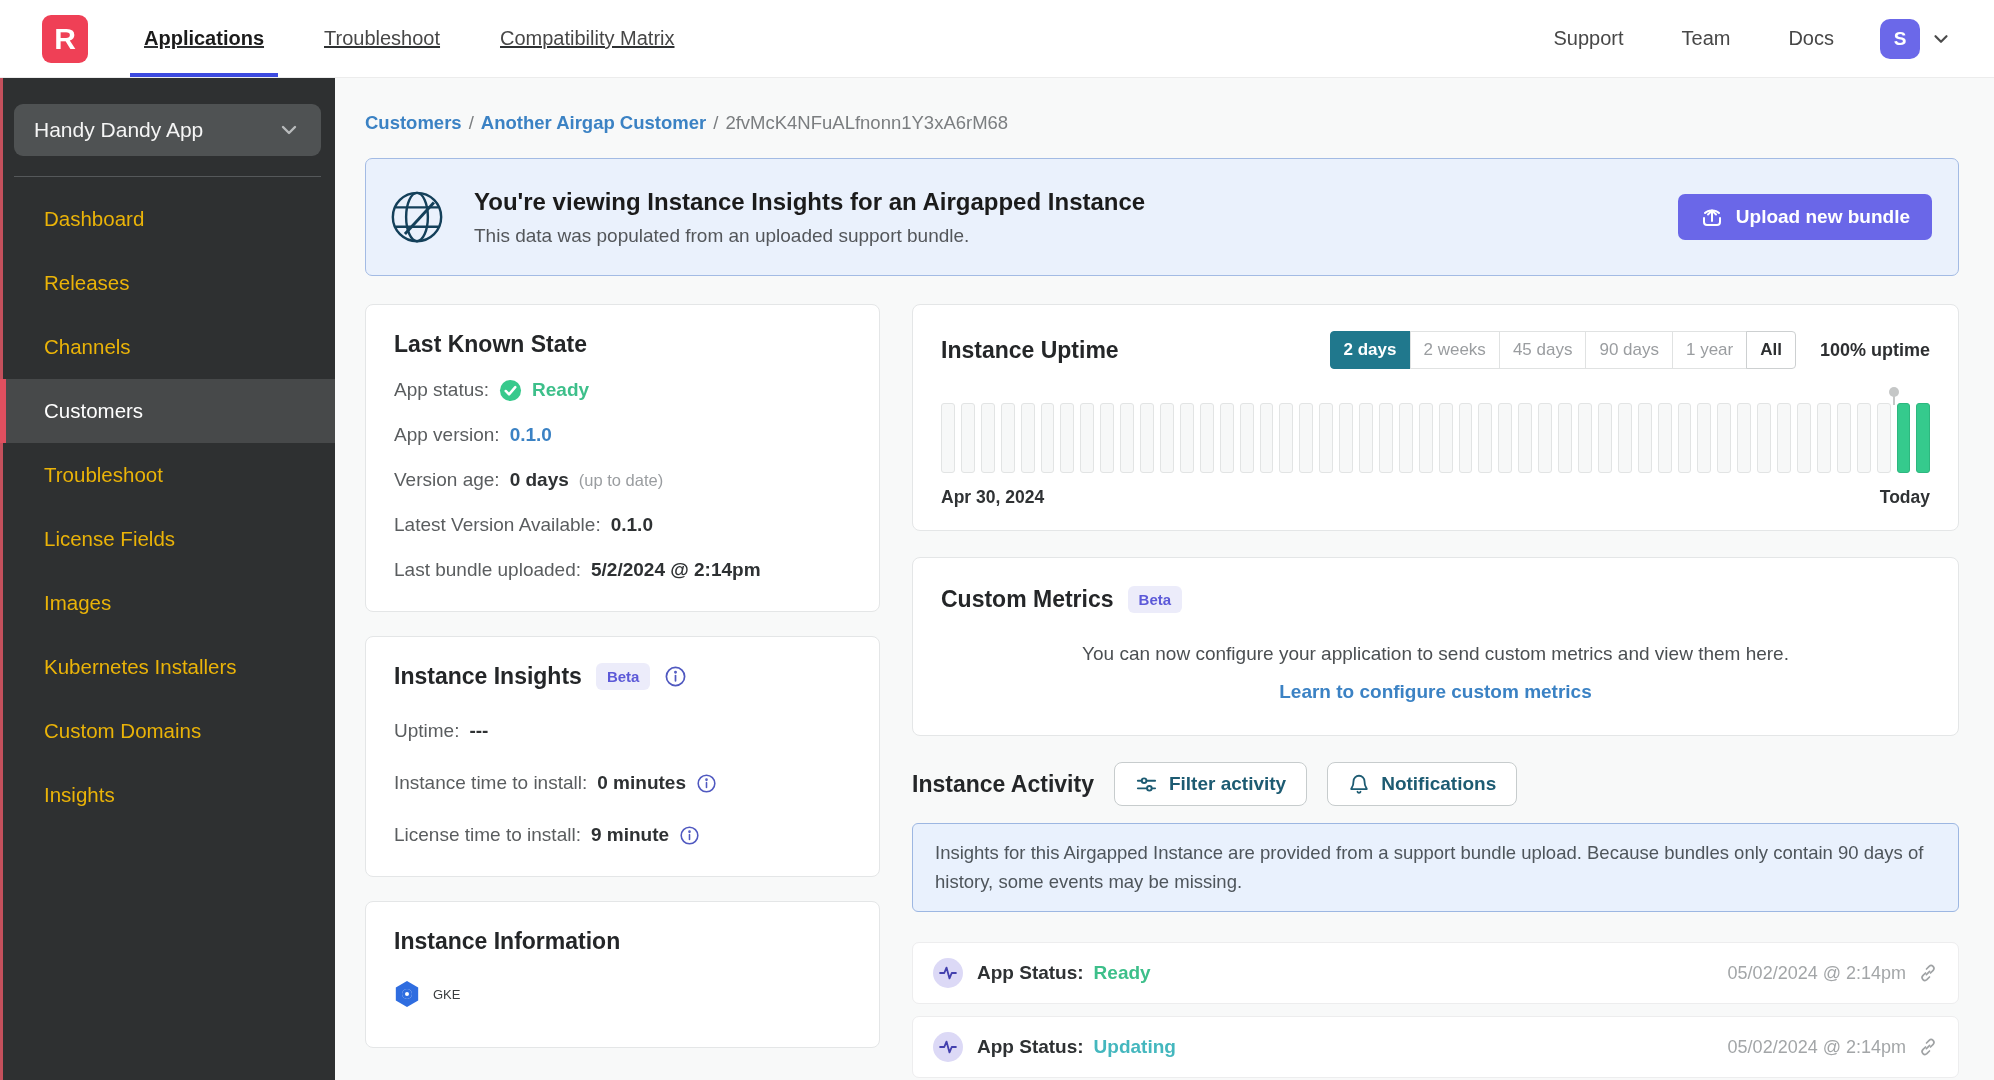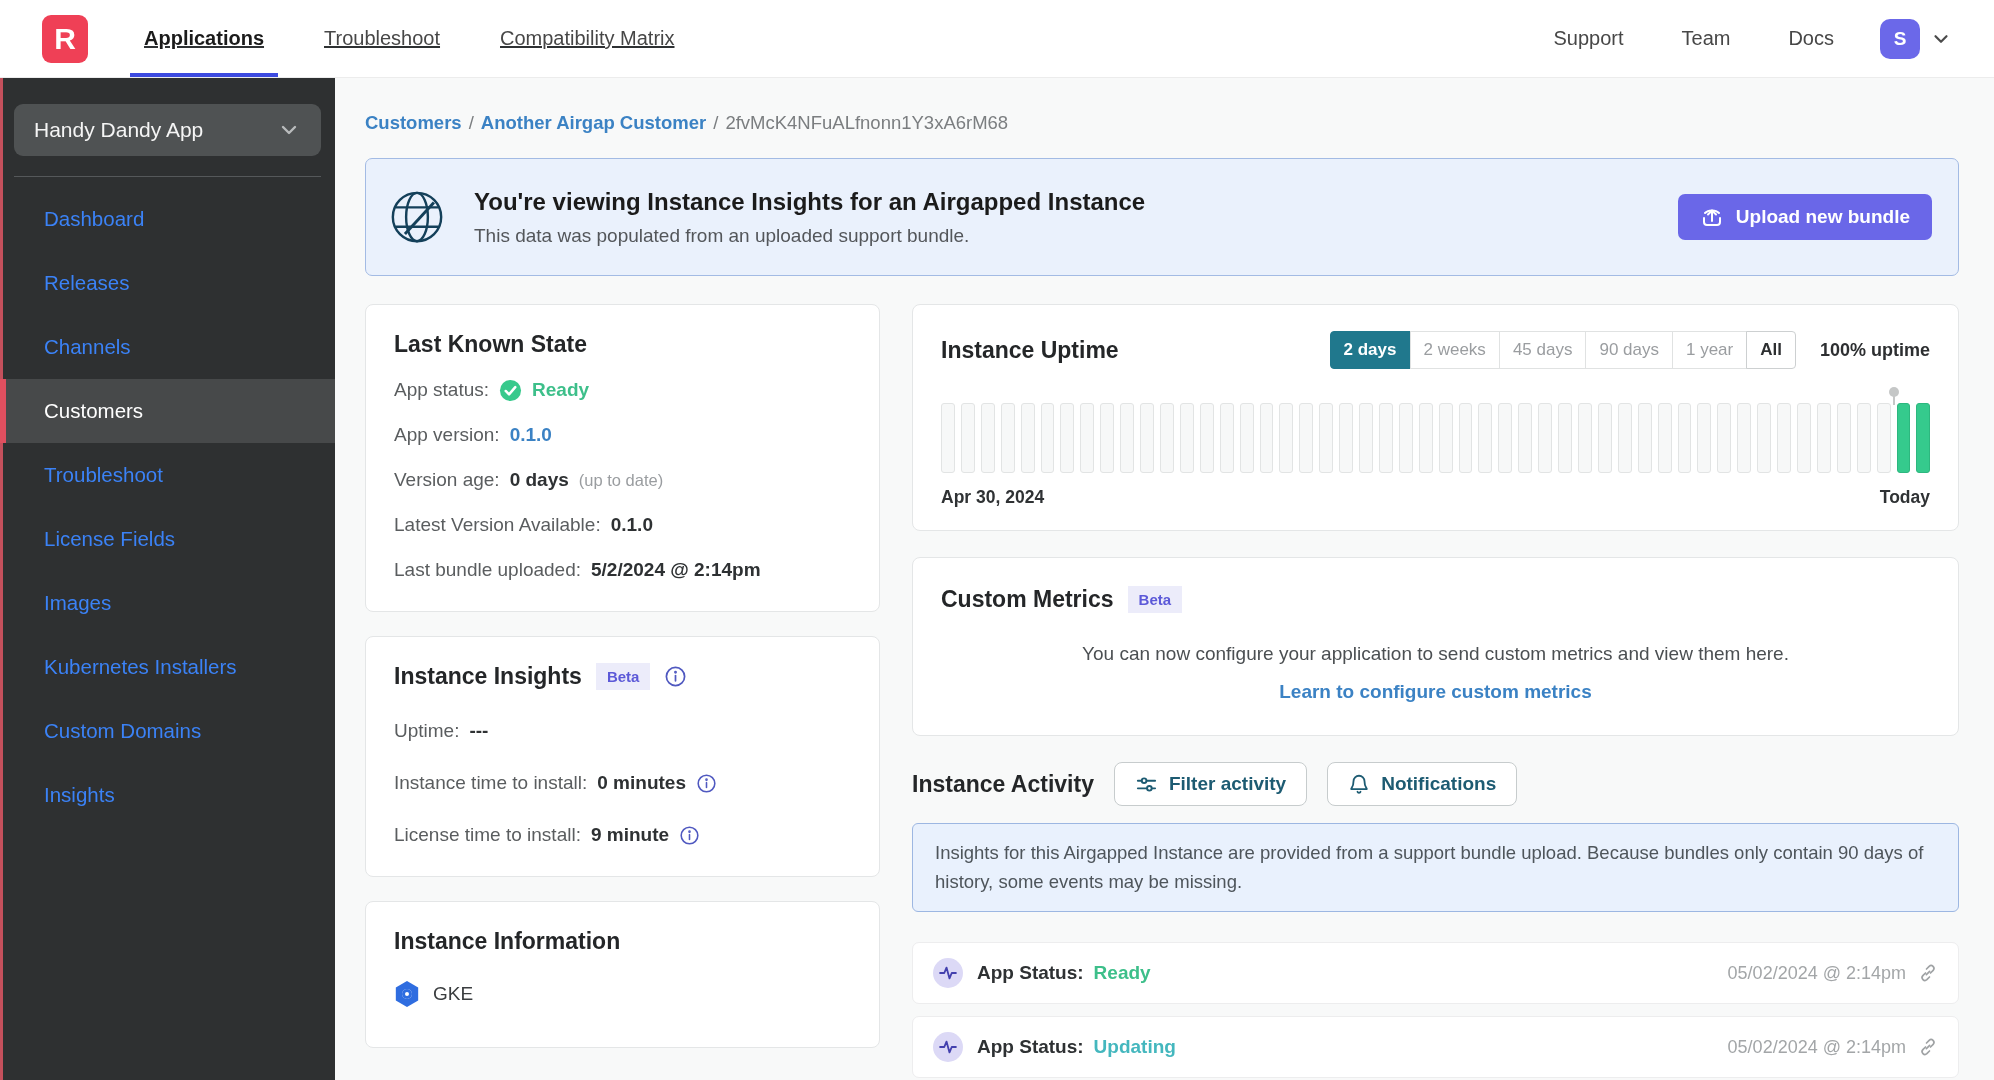--- a/index.html
+++ b/index.html
@@ -16,21 +16,21 @@
   .nav-right .nav-link { margin-right:0; margin-left:42px; padding:4px 8px 0; }
   .avatar { width:40px; height:40px; border-radius:10px; background:#6b68e9; color:#fff; font-size:19px; font-weight:600; display:flex; align-items:center; justify-content:center; margin-left:38px; cursor:pointer; }
   .user-chevron { margin-left:10px; cursor:pointer; display:flex; }
 
   
   .sidebar { position:absolute; top:78px; left:0; bottom:0; width:335px; background:#2e3031; }
   .sidebar::before { content:''; position:absolute; left:0; top:0; bottom:0; width:3px; background:#c4505c; }
   .app-selector { margin:26px 14px 0; background:#4f5253; border-radius:9px; height:52px; display:flex; align-items:center; padding:0 20px; color:#f5f5f5; font-size:21px; cursor:pointer; }
   .app-selector svg { margin-left:auto; }
   .sidebar-divider { height:1px; background:#55585a; margin:20px 14px 10px; }
-  .side-item { height:64px; display:flex; align-items:center; padding-left:44px; color:#3b82f6; font-size:20.5px; position:relative; cursor:pointer; }
+  .side-item { height:64px; display:flex; align-items:center; padding-left:44px; color:#eab308; font-size:20.5px; position:relative; cursor:pointer; }
   .side-item.active { background:#47494a; color:#ffffff; }
   .side-item.active::before { content:''; position:absolute; left:0; top:0; bottom:0; width:6px; background:#e04f5f; }
 
   
   .main { position:absolute; left:335px; top:78px; right:0; bottom:0; background:#f8f9f9; padding:34px 35px 0 30px; overflow:hidden; }
 
   .breadcrumb { font-size:18.5px; color:#7b7e80; }
   .breadcrumb a { color:#3b82c4; font-weight:600; text-decoration:none; cursor:pointer; }
   .crumb-sep { margin:0 7px; }
 
@@ -48,24 +48,24 @@
   .col-left .card { padding:26px 28px 28px; margin-bottom:24px; }
   .card-title { font-size:23px; font-weight:700; color:#242628; }
   .title-row { display:flex; align-items:center; gap:14px; }
 
   .kv-row { margin-top:19px; font-size:19px; color:#5a5d5f; display:flex; align-items:center; gap:10px; min-height:26px; }
   .kv-val { color:#2e3133; font-weight:700; }
   .kv-link { color:#3b82c4; font-weight:600; cursor:pointer; }
   .kv-note { color:#9a9da0; font-size:16.5px; }
   .status-ready { color:#3dbf8a; font-weight:600; }
 
-  .beta-badge { background:#ececfa; color:#5c59d8; font-size:15px; font-weight:600; padding:5px 11px; border-radius:0; }
+  .beta-badge { background:#ececfa; color:#5c59d8; font-size:15px; font-weight:600; padding:5px 11px; border-radius:6px; }
   .info-icon { display:flex; color:#5059c0; cursor:pointer; }
 
-  .inst-row { margin-top:26px; font-size:19px; color:#3a3d3f; display:flex; align-items:center; gap:13px; }
+  .inst-row { margin-top:26px; font-size:13px; color:#3a3d3f; display:flex; align-items:center; gap:13px; }
   .hex-icon { width:26px; height:26px; background:#2f6de0; clip-path:polygon(50% 0,93% 25%,93% 75%,50% 100%,7% 75%,7% 25%); position:relative; flex:none; }
   .hex-icon::after { content:''; position:absolute; left:8px; top:8px; width:10px; height:10px; border-radius:50%; background:#fff; box-shadow:inset 0 0 0 3px #2f6de0; }
 
   
   .uptime-card { padding:26px 28px 22px; }
   .uptime-head { display:flex; align-items:center; }
   .range-group { display:flex; margin-left:auto; }
   .range-btn { border:1px solid #e0e2e2; background:#fff; color:#9a9da0; font-size:17px; padding:8px 13px; margin-left:-1px; cursor:pointer; font-family:inherit; white-space:nowrap; }
   .range-btn:first-child { border-radius:4px 0 0 4px; }
   .range-btn:last-child { border-radius:0 4px 4px 0; }

